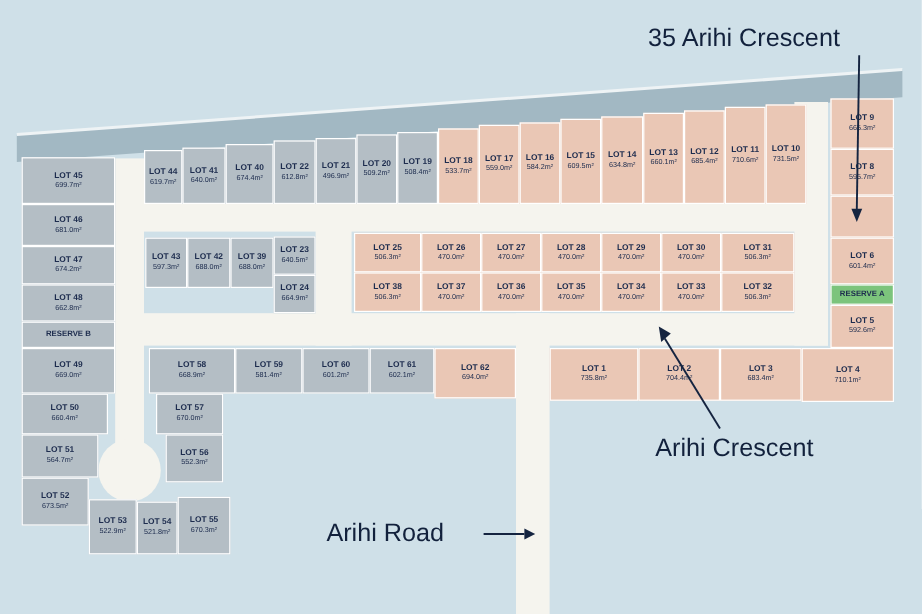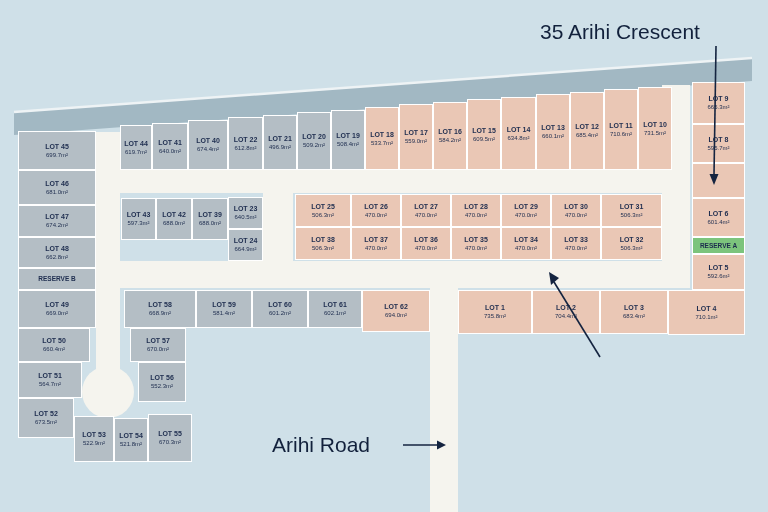--- a/index.html
+++ b/index.html
@@ -292,20 +292,21 @@
   <div class="lot p" style="left:600px;top:290px;width:68px;height:44px">
       <span class="ln">LOT 3</span>
       <span class="la">683.4m²</span>
     </div>
   <div class="lot p" style="left:668px;top:290px;width:77px;height:45px">
       <span class="ln">LOT 4</span>
       <span class="la">710.1m²</span>
     </div>
 
   <div class="ann" style="left:540px;top:20px">35 Arihi Crescent</div>
+  <div class="ann" style="left:546px;top:362px">Arihi Crescent</div>
   <div class="ann" style="left:272px;top:433px">Arihi Road</div>
 
   <svg class="layer over" width="768" height="512">
     <g stroke="#152440" stroke-width="1.6" fill="#152440">
       <line x1="716" y1="46" x2="714" y2="175" fill="none"></line>
       <polygon points="709.5,174 718.5,174 714,185" stroke="none"></polygon>
       <line x1="600" y1="357" x2="554" y2="282" fill="none"></line>
       <polygon points="549,272 559,278 551,285" stroke="none"></polygon>
       <line x1="403" y1="445" x2="437" y2="445" fill="none"></line>
       <polygon points="437,440.5 437,449.5 446,445" stroke="none"></polygon>

